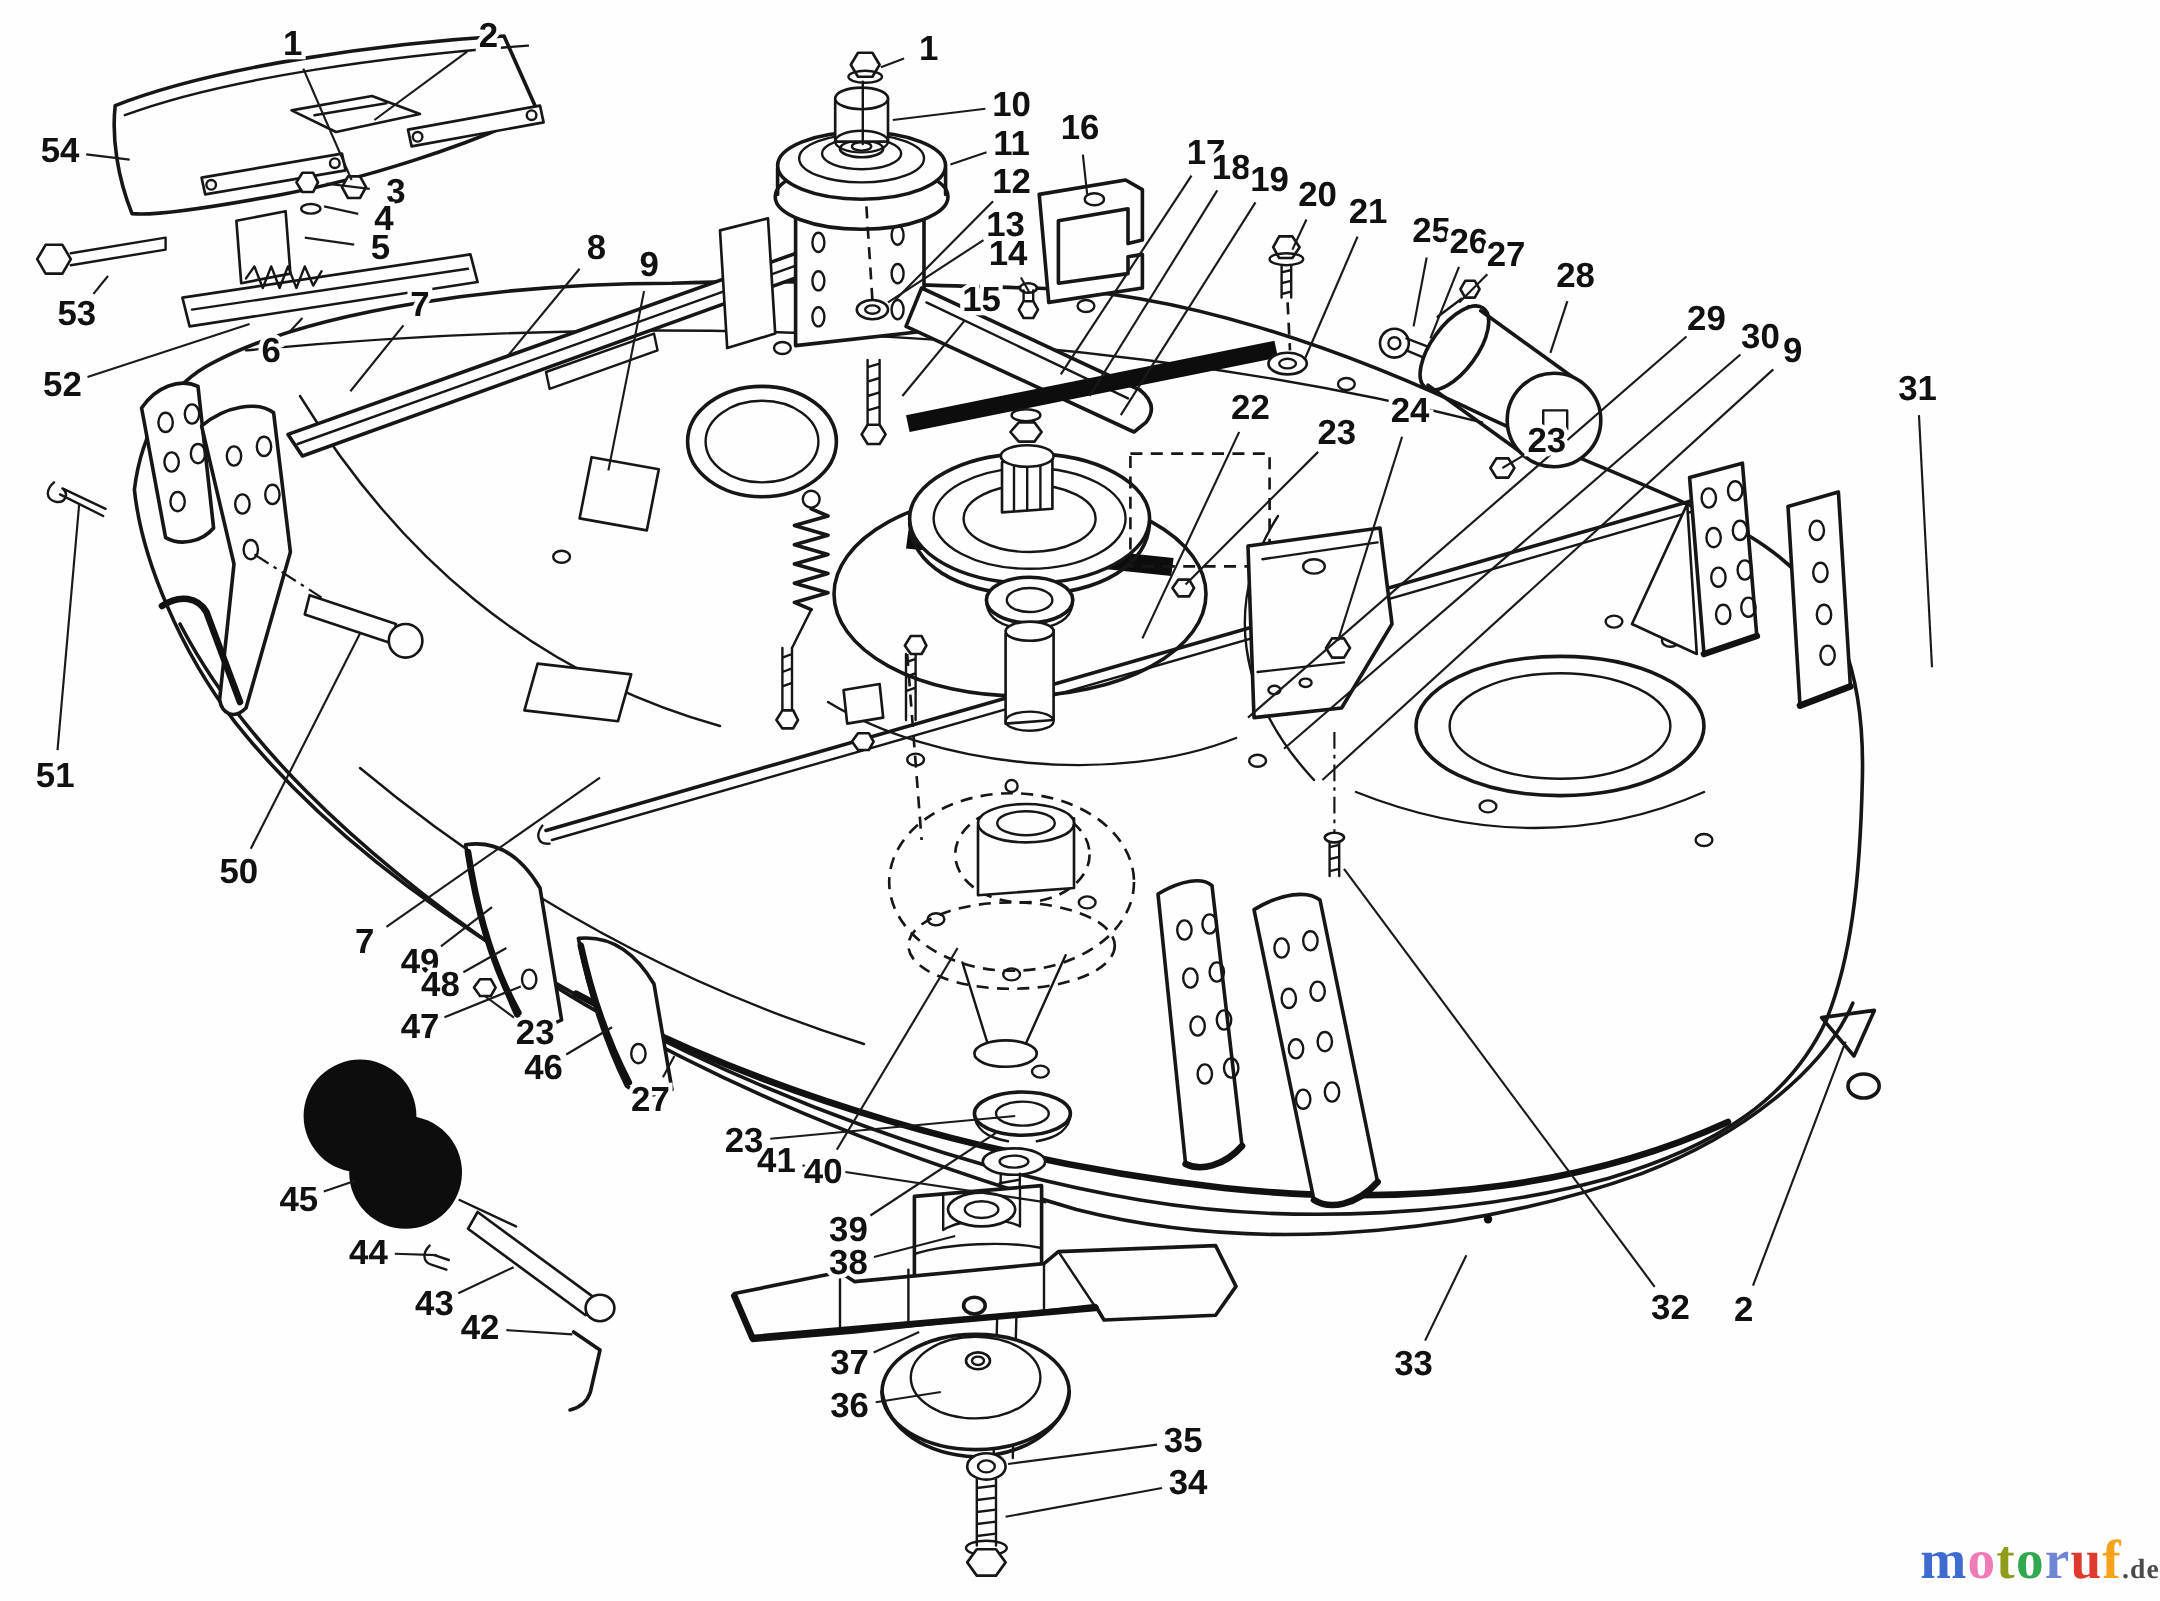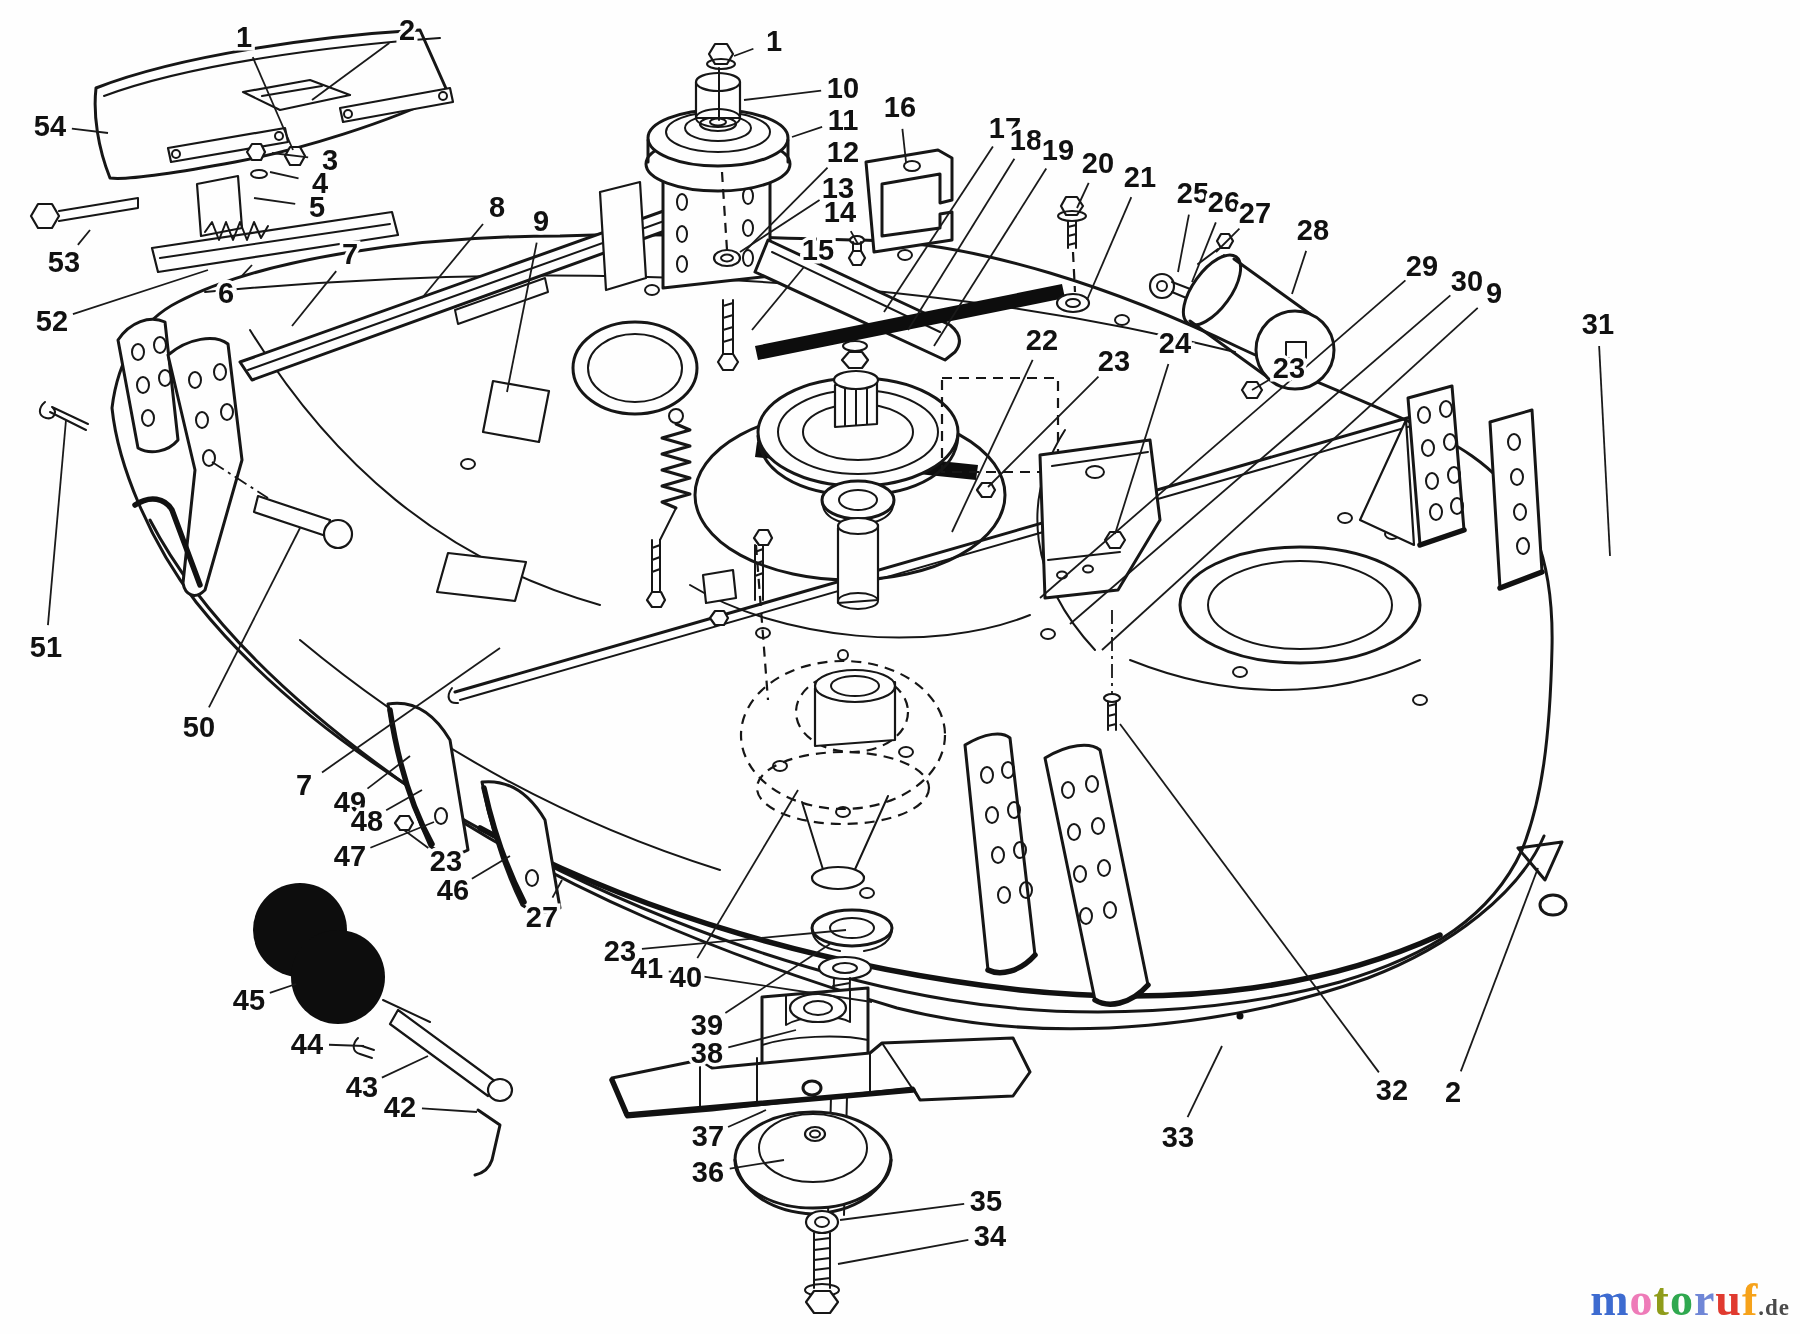--- a/index.html
+++ b/index.html
@@ -10,21 +10,21 @@
   .ln2{fill:none;stroke:#161616;stroke-width:2;stroke-linecap:round;stroke-linejoin:round;}
   .lnh{fill:none;stroke:#111111;stroke-width:5.5;stroke-linecap:round;stroke-linejoin:round;}
   .wh{fill:#fefefe;stroke:#161616;stroke-width:3;stroke-linejoin:round;}
   .wh2{fill:#fefefe;stroke:#161616;stroke-width:2.2;stroke-linejoin:round;}
   .blk{fill:#0d0d0d;stroke:none;}
   .dsh{fill:none;stroke:#161616;stroke-width:2.2;stroke-dasharray:10 7;}
   .dshdot{fill:none;stroke:#161616;stroke-width:1.8;stroke-dasharray:14 5 3 5;}
   .leader{stroke:#1a1a1a;stroke-width:1.8;fill:none;}
   .part-num{font-family:"Liberation Sans",sans-serif;font-weight:700;font-size:29px;
             fill:#111;paint-order:stroke;stroke:#fefefe;stroke-width:7;}
-  #watermark{position:absolute;right:10px;bottom:8px;
+  #watermark{position:absolute;right:0;bottom:8px;
              font-family:"Liberation Serif",serif;font-weight:700;font-size:46px;
              letter-spacing:1px;user-select:none;}
   #watermark .suffix{font-size:23px;font-weight:700;}
 </style>
 </head>
 <body>
 
 <div id="stage">
 <svg id="diagram-svg" width="1800" height="1334" viewBox="0 0 1800 1334">
 

